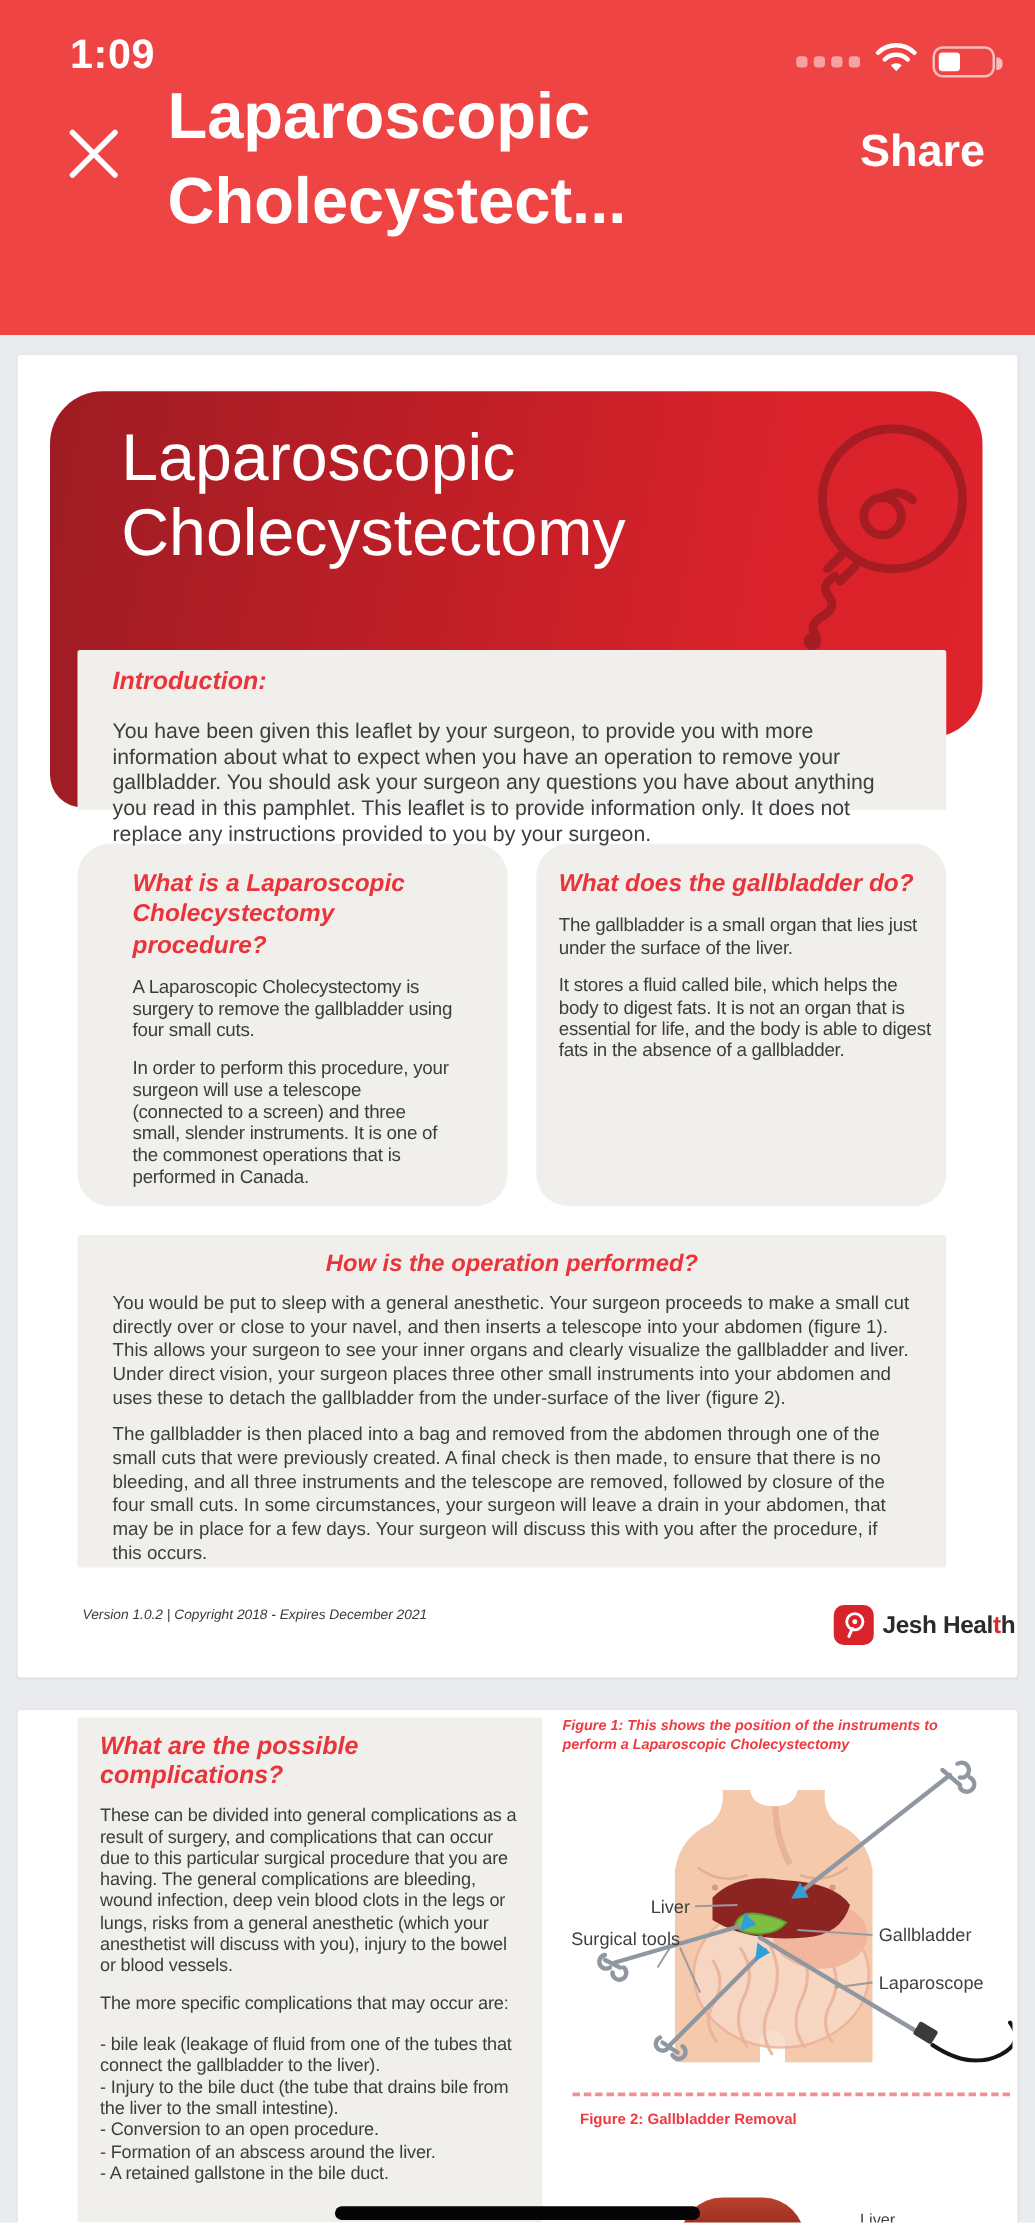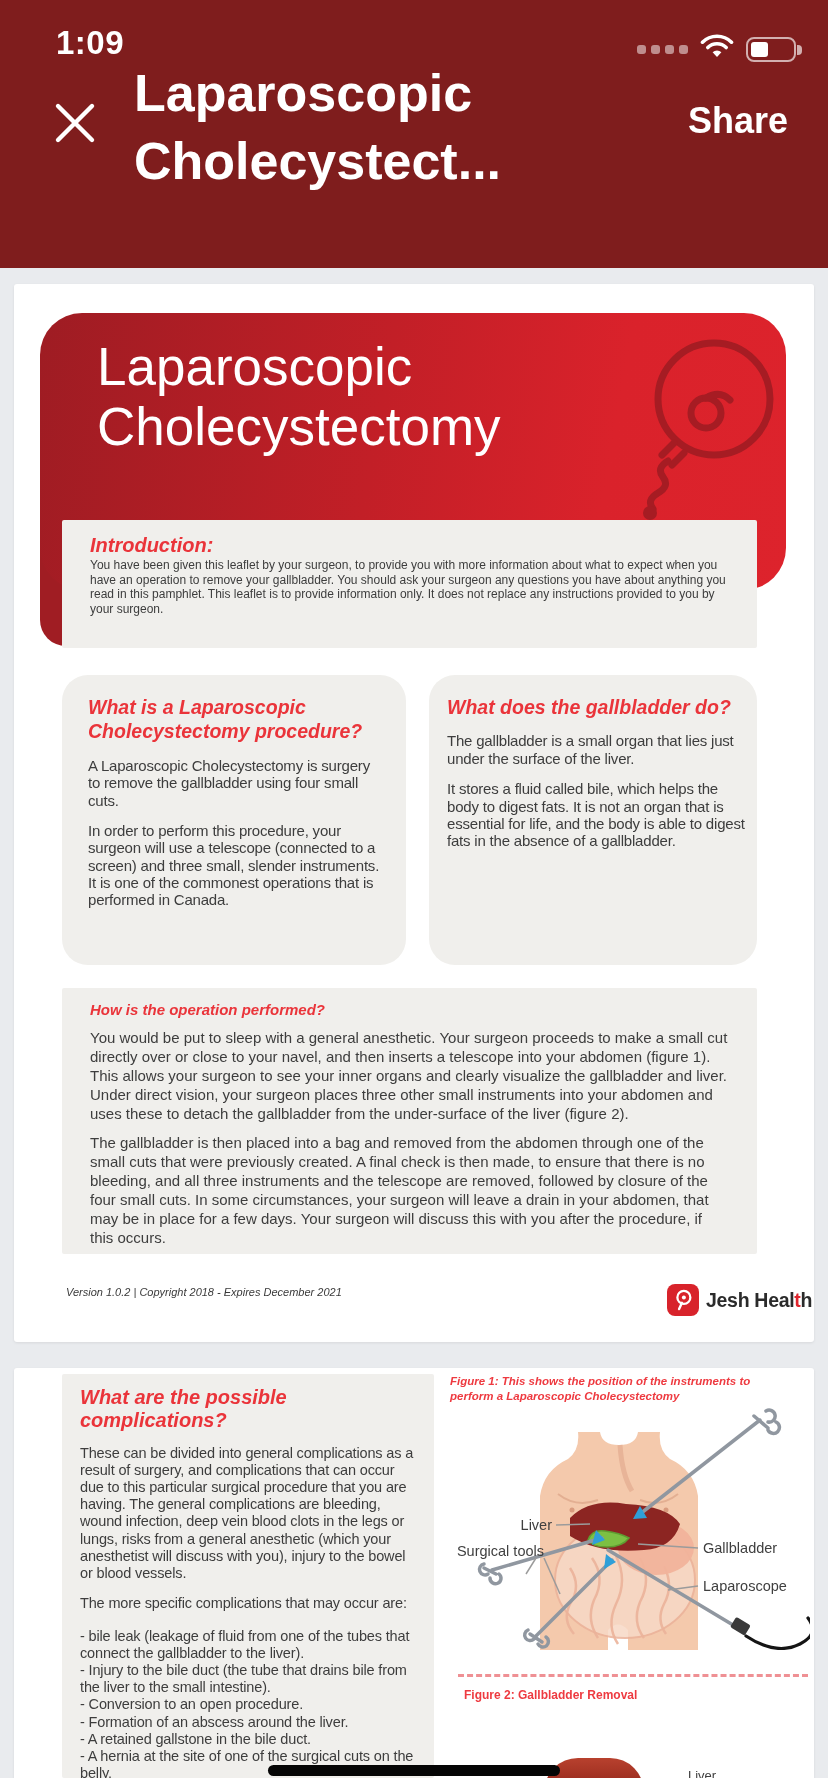--- a/index.html
+++ b/index.html
@@ -4,21 +4,21 @@
 <style>
   * { margin:0; padding:0; box-sizing:border-box; }
   html,body { width:828px; height:1792px; }
   body {
     position:relative; overflow:hidden;
     background:#e9ebee;
     font-family:"Liberation Sans", sans-serif;
     color:#3d3d3d;
   }
   
-  .app-header { position:absolute; top:0; left:0; width:828px; height:268px; background:#7f1d1d; z-index:5; }
+  .app-header { position:absolute; top:0; left:0; width:828px; height:268px; background:#ef4444; z-index:5; }
   .time { position:absolute; left:56px; top:24px; font-size:33px; font-weight:700; color:#fff; letter-spacing:.5px; }
   .status-icons { position:absolute; right:32px; top:34px; display:flex; align-items:center; gap:12px; }
   .sig-dots { display:flex; gap:5px; align-items:center; }
   .sig-dots span { width:9px; height:9px; border-radius:3px; background:rgba(255,255,255,.5); }
   .battery { position:relative; width:50px; height:25px; border:2.5px solid rgba(255,255,255,.65); border-radius:8px; padding:3px; }
   .battery-fill { width:17px; height:100%; background:#fff; border-radius:3px; }
   .battery-nub { position:absolute; right:-8px; top:6.5px; width:5px; height:10px; background:rgba(255,255,255,.65); border-radius:0 4px 4px 0; }
   .close-btn { position:absolute; left:48px; top:96px; width:54px; height:54px; cursor:pointer; background:none; border:none; }
   .nav-title { position:absolute; left:134px; right:134px; top:60px; text-align:left; color:#fff; font-size:52px; font-weight:700; line-height:1.3; }
   .share-btn { position:absolute; right:40px; top:100px; color:#fff; font-size:36px; font-weight:700; background:none; border:none; cursor:pointer; }
@@ -31,32 +31,32 @@
   .h-red { color:#ea343a; font-weight:700; font-style:italic; }
   
   .hero { position:absolute; left:26px; top:29px; width:746px; height:277px; border-radius:42px;
           background:linear-gradient(100deg,#9e1c23 0%, #c21f27 45%, #da222b 75%, #dd232c 100%); }
   .hero-sliver { position:absolute; left:26px; top:200px; width:28px; height:162px; background:#a01d23; border-radius:0 0 0 26px; }
   .hero-title { position:absolute; left:57px; top:24px; width:600px; color:#fff; font-size:53px; line-height:1.14; font-weight:400; }
   .hero-sub { position:absolute; left:57px; top:176px; color:#fff; font-size:19px; font-style:italic;margin-top:36px; }
   .bulb { position:absolute; right:8px; top:8px; opacity:.85; }
   
   .intro-box { left:48px; top:236px; width:695px; height:128px; padding:14px 28px; z-index:2; }
-  .intro-box .body { margin-top:1px; font-size:12px; line-height:1.22; }
+  .intro-box .body { margin-top:18px; font-size:17px; line-height:1.22; }
   .intro-box .h-red { font-size:20px; }
   
   .twocol { position:absolute; left:48px; top:391px; width:695px; display:flex; gap:23px; }
-  .col-box { background:#f0efec; border-radius:26px; height:290px; padding:20px 26px; }
+  .col-box { background:#f0efec; border-radius:26px; height:290px; padding:20px 44px; }
   .col-box.left  { width:344px; }
   .col-box.right { flex:1; padding:20px 12px 32px 18px; }
   .col-box .h-red { font-size:19.5px; line-height:1.25; }
   .col-box p { margin-top:13px; font-size:15px; line-height:1.16; letter-spacing:-.2px; }
   
   .op-box { left:48px; top:704px; width:695px; height:266px; padding:13px 28px; }
-  .op-box .h-red { font-size:15px; }
+  .op-box .h-red { font-size:19px;text-align:center; }
   .op-box p { margin-top:11px; font-size:15px; line-height:1.26; }
   
   .version { position:absolute; left:52px; top:1002px; font-size:11px; font-style:italic; color:#3a3a3a; }
   .brand { position:absolute; left:653px; top:1000px; display:flex; align-items:center; gap:7px; }
   .brand-icon { width:32px; height:32px; background:#d8232b; border-radius:8px; display:flex; align-items:center; justify-content:center; }
   .brand-name { font-size:19.5px; font-weight:700; color:#2b2b2b; letter-spacing:-.3px; }
   .brand-name .t-red { color:#e0262e; }
   
   .comp-box { left:48px; top:6px; width:372px; height:404px; padding:12px 18px; overflow:hidden; }
   .comp-box .h-red { font-size:20px; }
@@ -170,21 +170,20 @@
     <div class="graybox comp-box">
       <div class="h-red">What are the possible complications?</div>
       <p>These can be divided into general complications as a result of surgery, and complications that can occur due to this particular surgical procedure that you are having. The general complications are bleeding, wound infection, deep vein blood clots in the legs or lungs, risks from a general anesthetic (which your anesthetist will discuss with you), injury to the bowel or blood vessels.</p>
       <p>The more specific complications that may occur are:</p>
       <div class="list">
         <div class="li">- bile leak (leakage of fluid from one of the tubes that connect the gallbladder to the liver).</div>
         <div class="li">- Injury to the bile duct (the tube that drains bile from the liver to the small intestine).</div>
         <div class="li">- Conversion to an open procedure.</div>
         <div class="li">- Formation of an abscess around the liver.</div>
         <div class="li">- A retained gallstone in the bile duct.</div>
-        <div class="li">- A hernia at the site of one of the surgical cuts on the belly.</div>
 
       </div>
     </div>
 
     <div class="fig1-caption">Figure 1: This shows the position of the instruments to perform a Laparoscopic Cholecystectomy</div>
 
     <span class="fig1-svg">
       <svg width="370" height="252" viewBox="0 0 370 252">
 
         <path d="M138 34 Q140 52 128 61 Q104 72 100 98 L100 252 L168 252 L168 232 Q178 221 188 232 L188 252 L258 252 L258 98 Q254 72 230 61 Q218 52 220 34 L198 34 Q196 47 179 47 Q162 47 160 34 Z" fill="#f4c9ac"></path>

